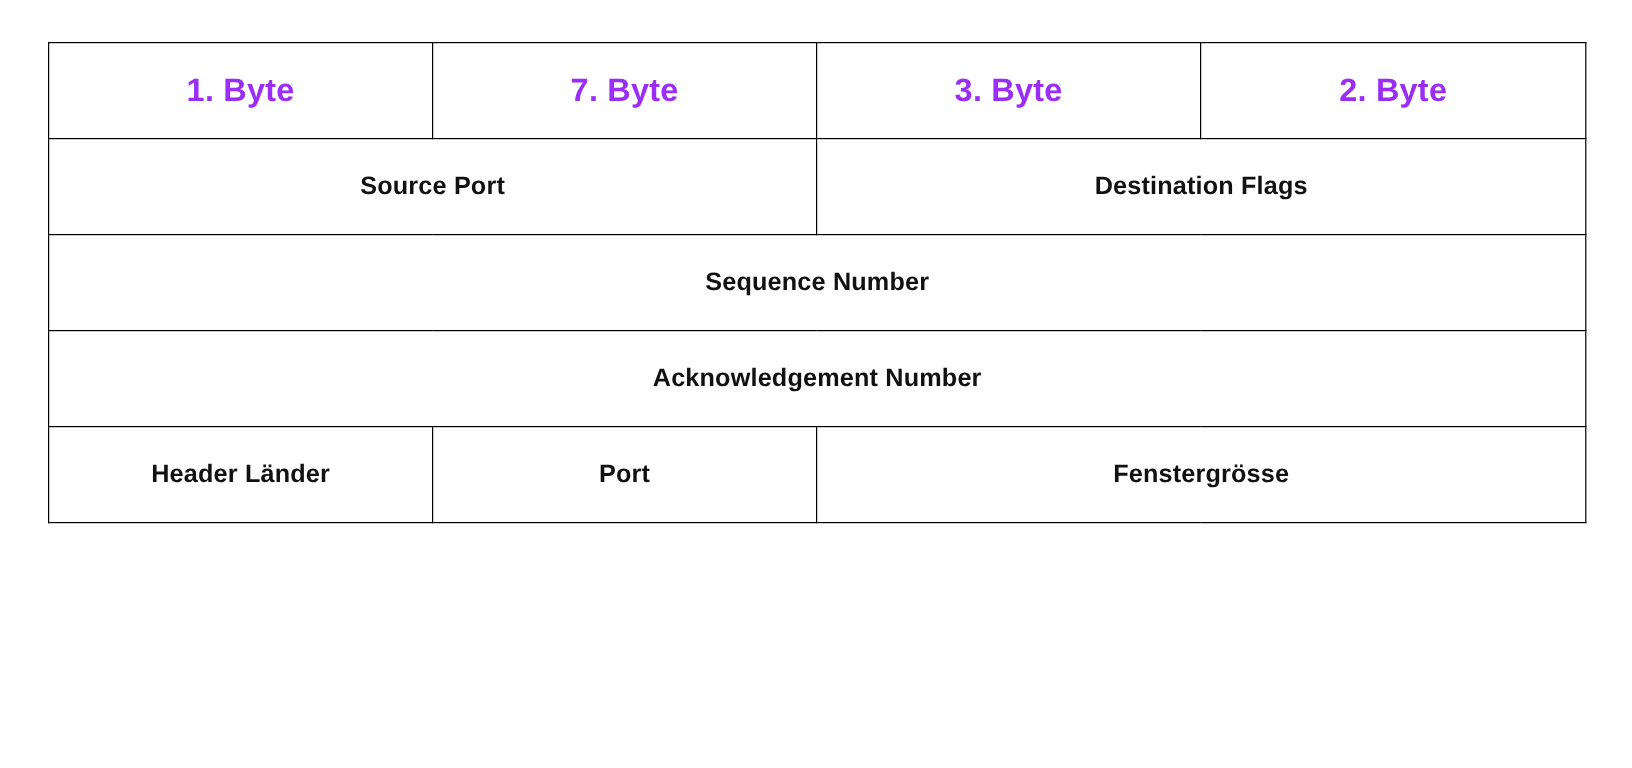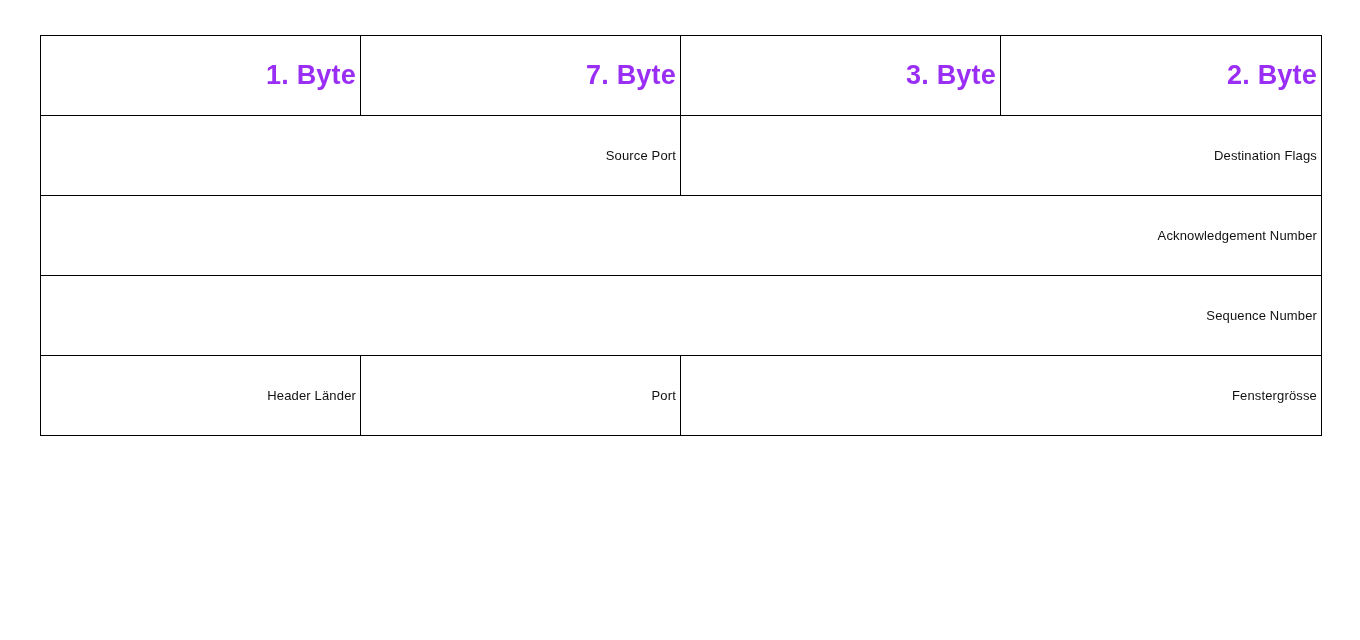--- a/index.html
+++ b/index.html
@@ -29,38 +29,38 @@
     top: 35px;
     width: 1281px;
     border-collapse: collapse;
     table-layout: fixed;
   }
 
   .header-table td {
     border: 1px solid #000000;
     height: 80px;
     box-sizing: border-box;
-    text-align: right;
+    text-align: center;
     vertical-align: middle;
     padding: 0 4px;
     background: #ffffff;
   }
 
   
   td.byte-cell {
     font-size: 27px;
     font-weight: bold;
     color: #9a2ef5;
     letter-spacing: 0.2px;
   }
 
   
   td.field-cell {
-    font-size: 13px;
-    font-weight: normal;
+    font-size: 21px;
+    font-weight: bold;
     color: #111111;
     letter-spacing: 0.15px;
   }
 
   
   .cell-text {
     display: block;
     line-height: 1.2;
     white-space: nowrap;
   }
@@ -94,26 +94,26 @@
         <tr>
           <td class="field-cell" colspan="2">
             <span class="cell-text">Source Port</span>
           </td>
           <td class="field-cell" colspan="2">
             <span class="cell-text">Destination Flags</span>
           </td>
         </tr>
         <tr>
           <td class="field-cell" colspan="4">
-            <span class="cell-text">Acknowledgement Number</span>
+            <span class="cell-text">Sequence Number</span>
           </td>
         </tr>
         <tr>
           <td class="field-cell" colspan="4">
-            <span class="cell-text">Sequence Number</span>
+            <span class="cell-text">Acknowledgement Number</span>
           </td>
         </tr>
         <tr>
           <td class="field-cell">
             <span class="cell-text">Header Länder</span>
           </td>
           <td class="field-cell">
             <span class="cell-text">Port</span>
           </td>
           <td class="field-cell" colspan="2">

